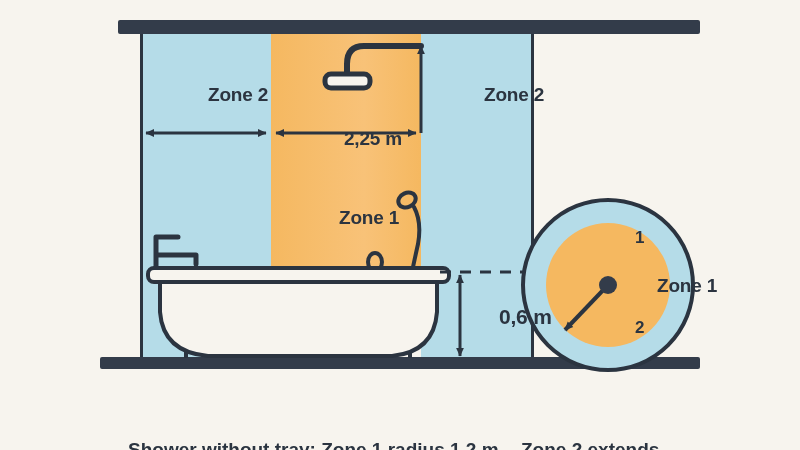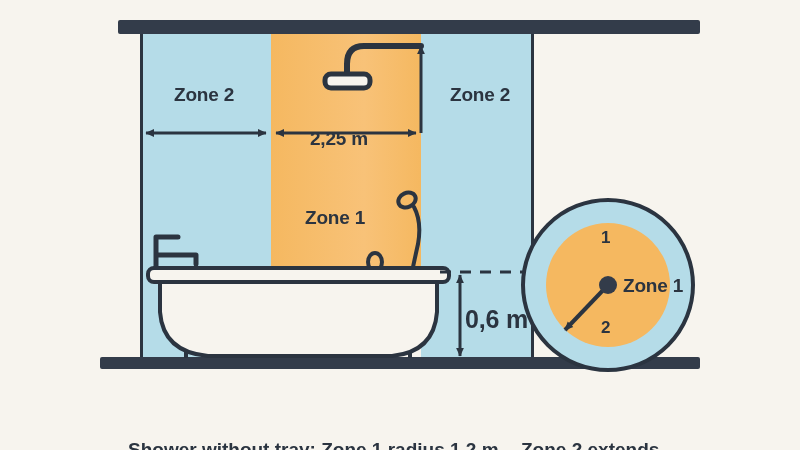--- a/index.html
+++ b/index.html
@@ -25,26 +25,27 @@
     top: 0;
     width: 800px;
     height: 450px;
   }
   .lbl {
     position: absolute;
     color: #2b3440;
     font-weight: bold;
     white-space: pre;
     letter-spacing: -0.2px;
+    margin-left: 34px;
   }
   .lbl-zone2-left  { left: 174px; top: 84px;  font-size: 19px; }
   .lbl-zone2-right { left: 450px; top: 84px;  font-size: 19px; }
   .lbl-dim-width   { left: 310px; top: 128px; font-size: 19px; }
   .lbl-zone1-main  { left: 305px; top: 207px; font-size: 19px; }
-  .lbl-dim-height  { left: 465px; top: 305px; font-size: 25px; text-align: right; }
+  .lbl-dim-height  { left: 465px; top: 305px; font-size: 21px; text-align: right; }
   .lbl-circle-zone1{ left: 623px; top: 275px; font-size: 19px; }
   .lbl-circle-num1 { left: 601px; top: 228px; font-size: 17px; }
   .lbl-circle-num2 { left: 601px; top: 318px; font-size: 17px; }
   .caption {
     position: absolute;
     color: #2b3440;
     font-size: 19px;
     font-weight: bold;
     line-height: 26px;
     white-space: pre;

